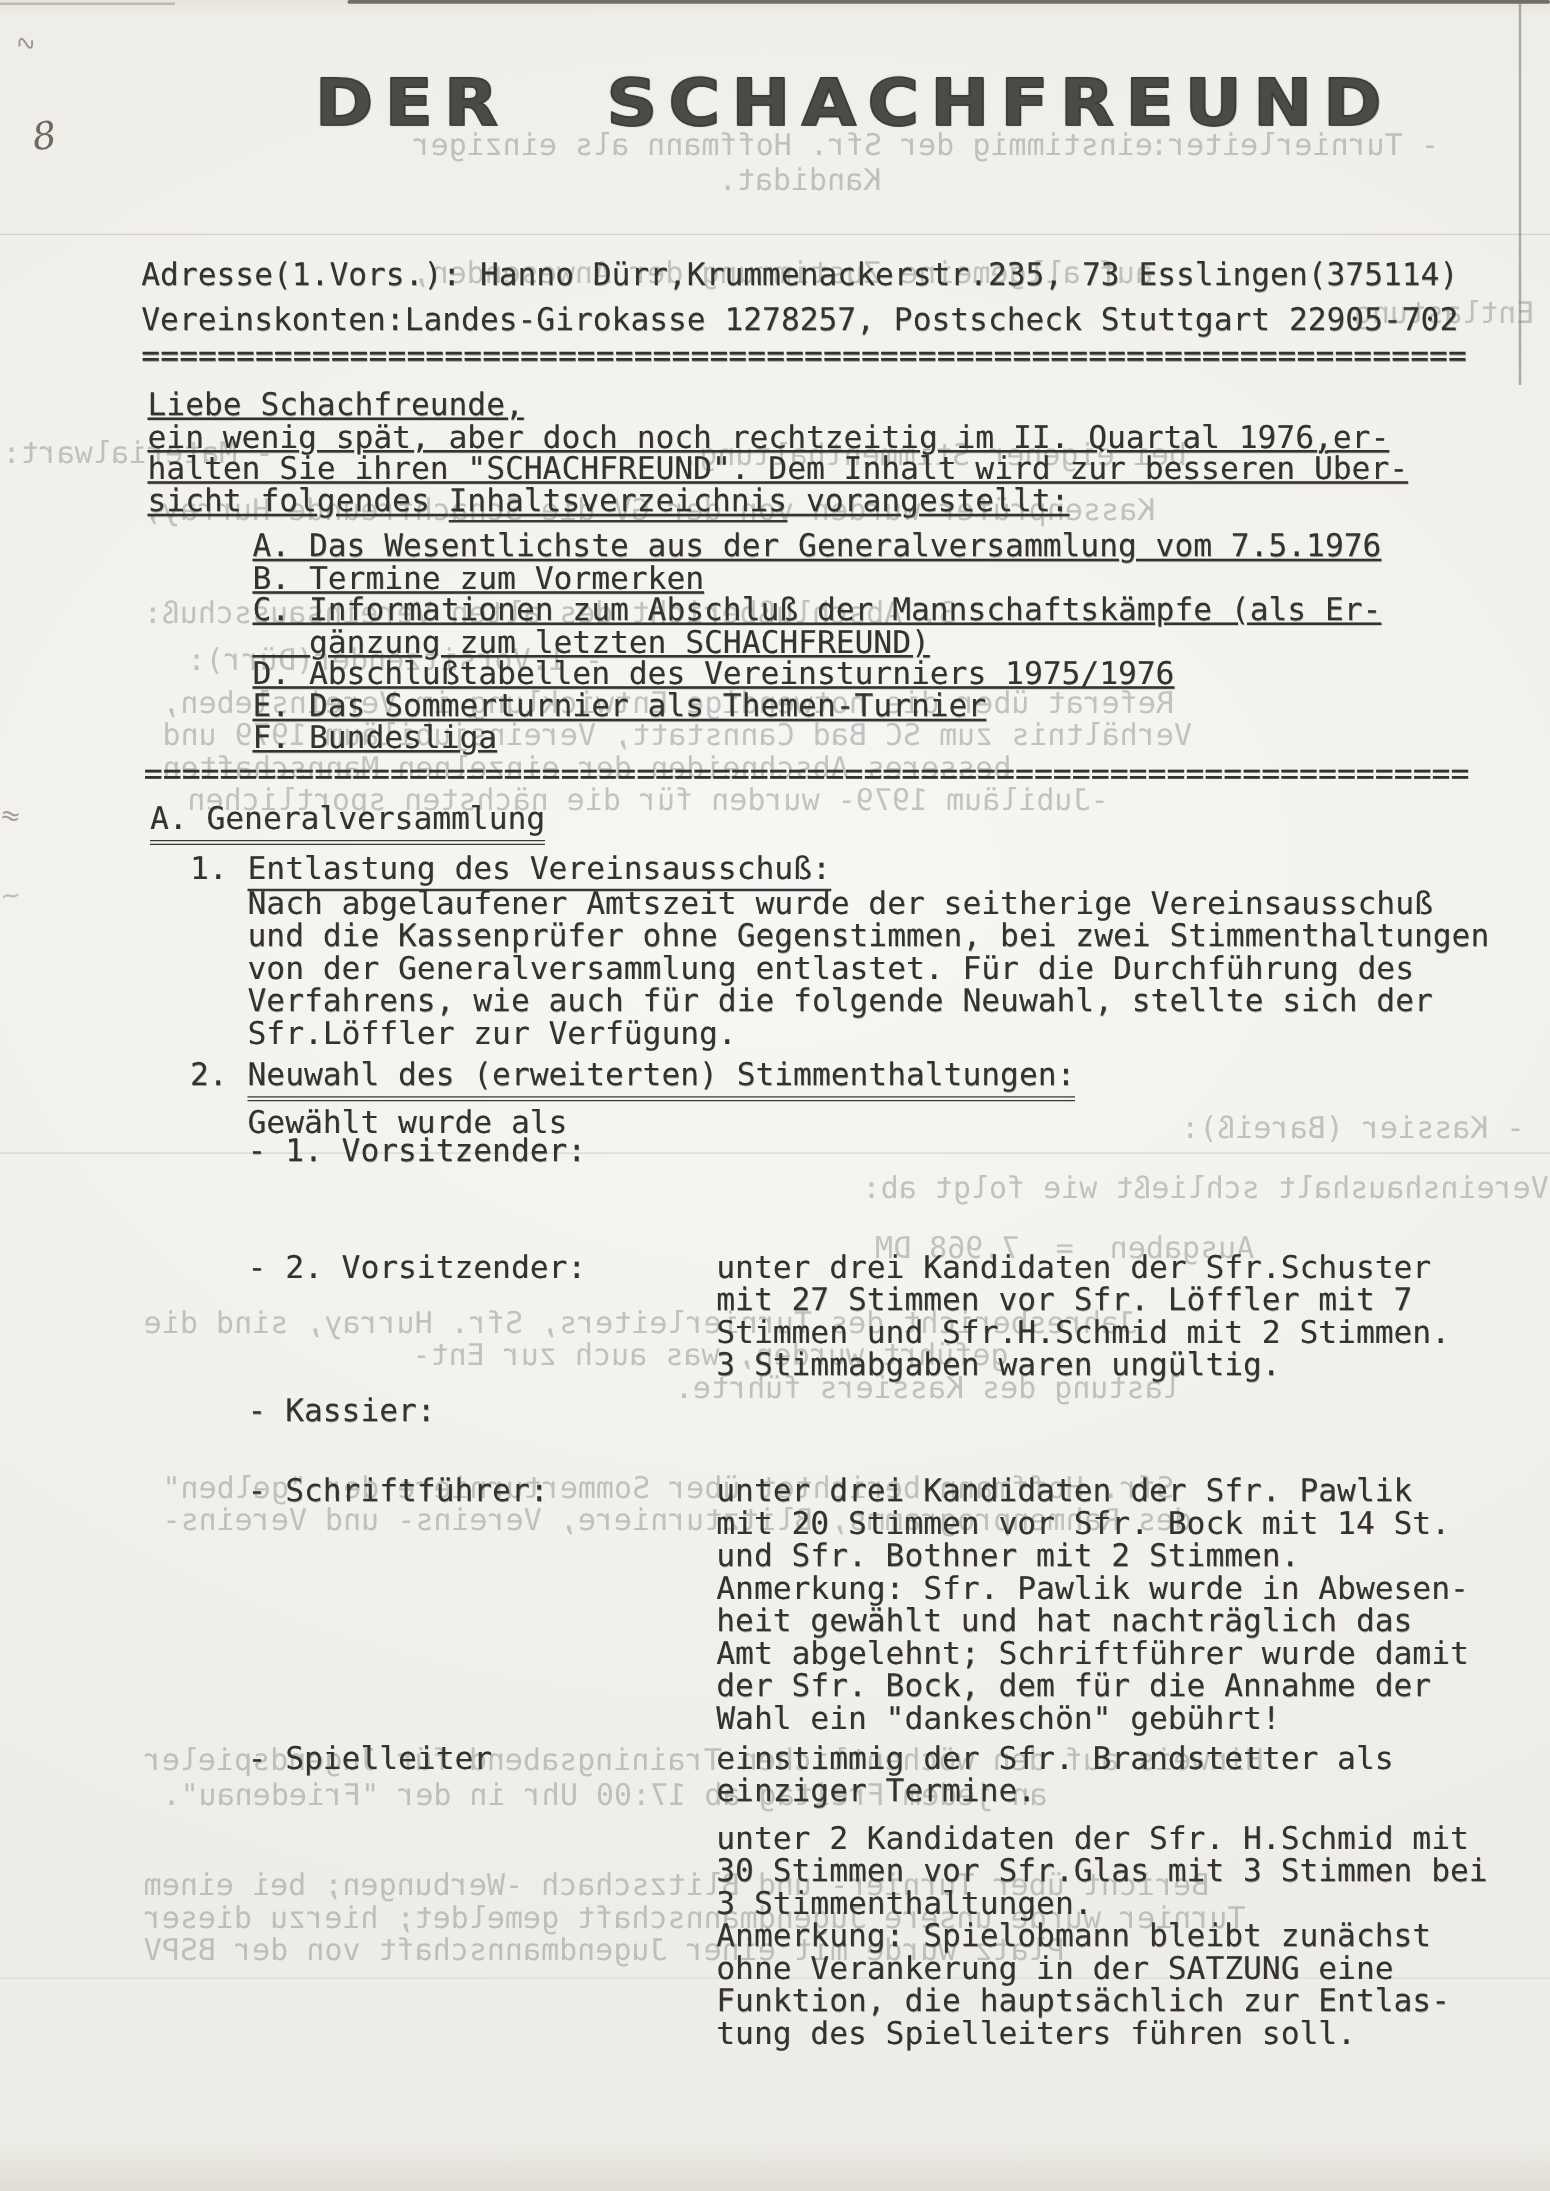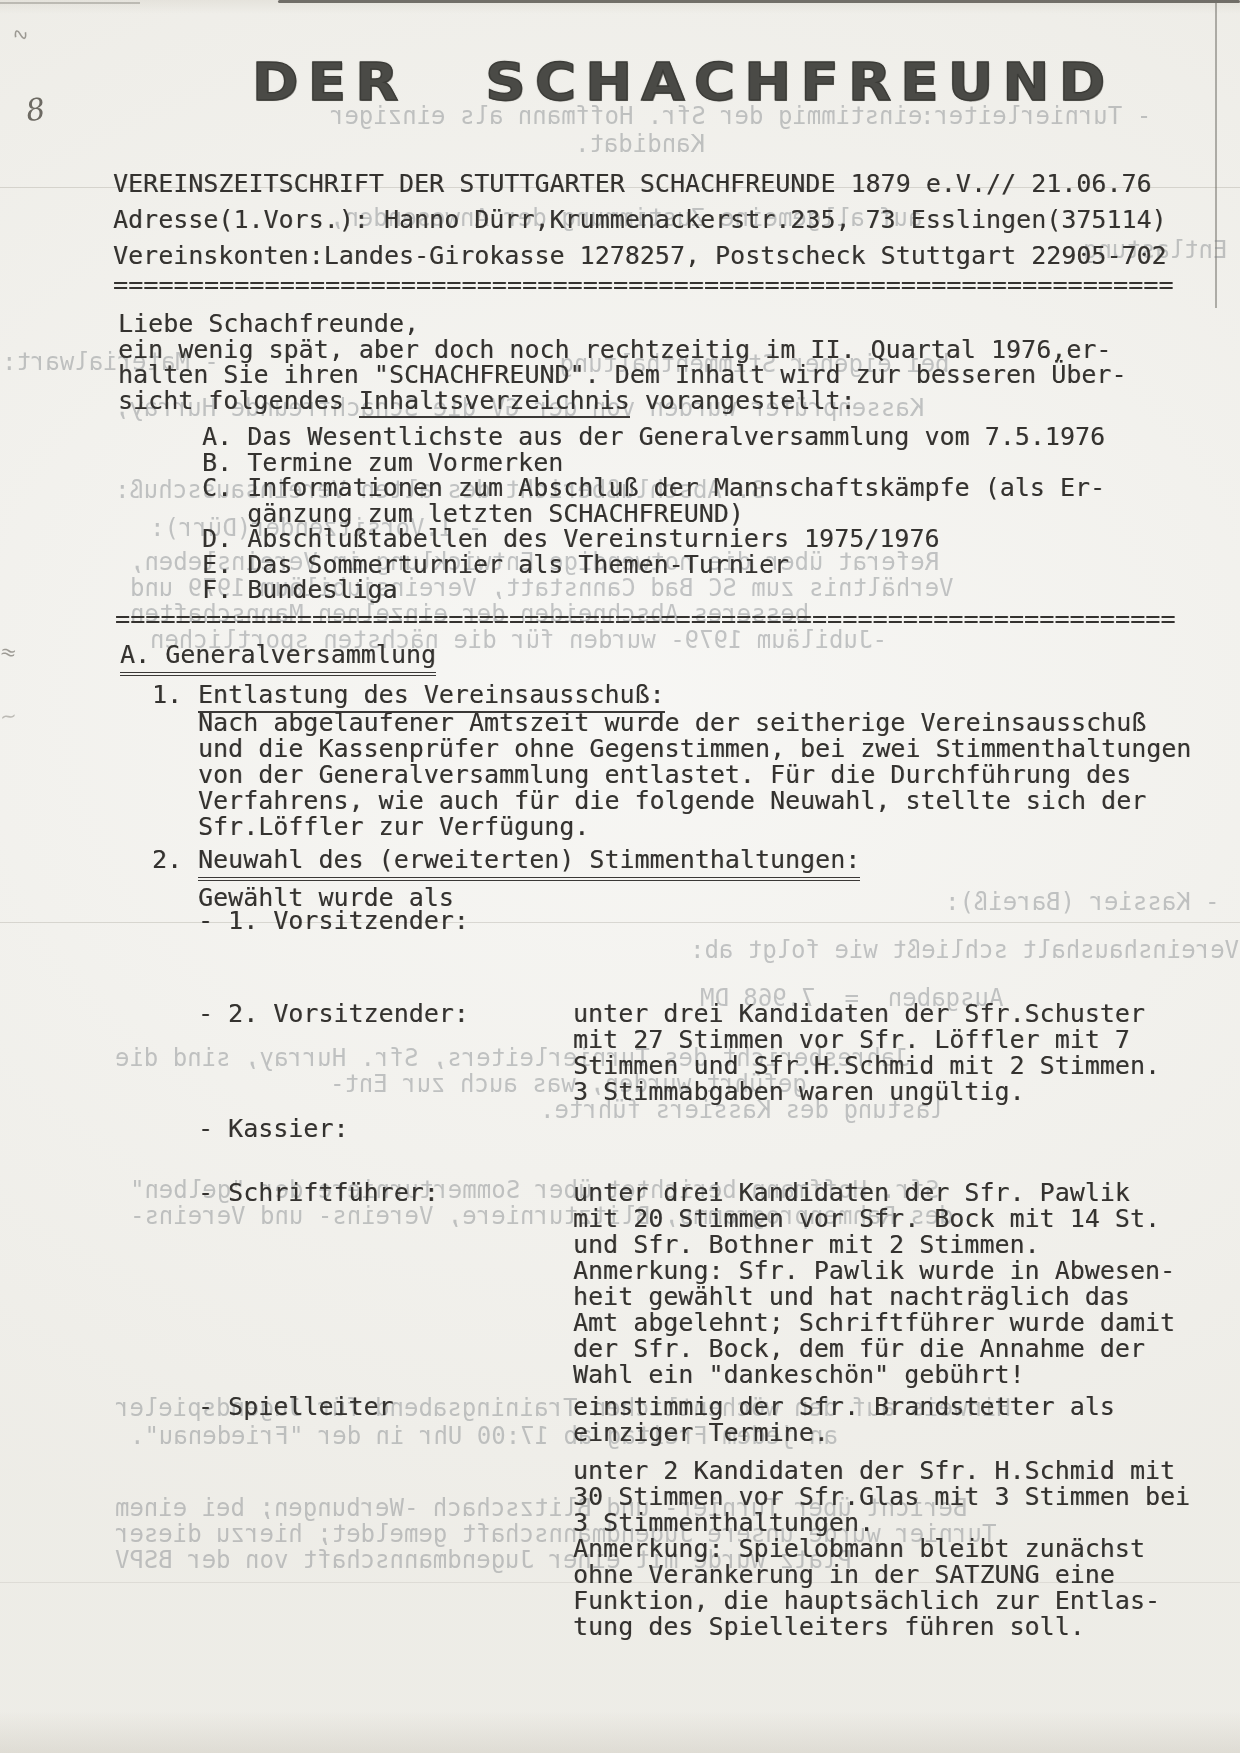--- a/index.html
+++ b/index.html
@@ -6,21 +6,21 @@
   body{width:1240px;height:1753px;position:relative;overflow:hidden;
        background:#efeee9;font-family:"DejaVu Sans Mono", monospace;}
   .page{position:absolute;inset:0;
         background:
           linear-gradient(180deg, rgba(210,206,196,.35) 0px, rgba(239,238,233,0) 14px),
           linear-gradient(0deg, rgba(205,201,190,.45) 0px, rgba(239,238,233,0) 42px),
           radial-gradient(1200px 900px at 50% 40%, rgba(255,255,255,.5), rgba(233,231,224,.25)),
           #efeee9;}
   .txt{position:absolute;white-space:pre;color:#34322f;font-size:25px;line-height:26px;
        text-shadow:.4px .4px 0 rgba(45,43,40,.4);}
-  .lh25{line-height:25.5px;}
+  .lh25{line-height:25.5px;text-decoration:underline;}
   .hdr{line-height:36px;}
   .doc-title{position:absolute;left:252px;top:52px;white-space:pre;
        font-family:"DejaVu Sans", sans-serif;font-weight:700;font-size:55px;
        letter-spacing:9px;word-spacing:48px;color:#4a4a46;
        -webkit-text-stroke:1.4px #3b3b37;
        text-shadow:1px 1px 0 rgba(56,55,50,.55), -1px 0 0 rgba(56,55,50,.3), 0 0 2px rgba(70,68,62,.5);
        transform:scale(1.02,.94);transform-origin:left top;}
   .u-word{border-bottom:2px solid #3a3836;padding-bottom:1px;}
   .u-single{border-bottom:2px solid #3a3836;padding-bottom:2px;}
   .u-double{border-bottom:4px double #3a3836;padding-bottom:3px;}
@@ -73,21 +73,21 @@
   <div class="bleed" style="left:115px;top:1521px">Turnier wurde unsere Jugendmannschaft gemeldet; hierzu dieser</div>
   <div class="bleed" style="left:115px;top:1547px">Platz wurde mit einer Jugendmannschaft von der BSPV</div>
 
   <div class="handmark" style="left:26px;top:92px;font-size:30px;transform:rotate(-8deg)">8</div>
   <div class="smudge" style="left:12px;top:22px;transform:rotate(-18deg)">∿</div>
   <div class="smudge" style="left:0px;top:640px;transform:rotate(12deg)">≈</div>
   <div class="smudge" style="left:0px;top:704px;transform:rotate(-6deg);opacity:.35">~</div>
 
   <div class="doc-title">DER SCHACHFREUND</div>
 
-  <div class="txt hdr" style="left:113px;top:166px"><span>VEREINSZEITSCHRIFT DER STUTTGARTER SCHACHFREUNDE 1879 e.V.// 21.06.76</span><br><span>Adresse(1.Vors.): Hanno Dürr,Krummenackerstr.235, 73 Esslingen(375114)</span><br><span>Vereinskonten:Landes-Girokasse 1278257, Postscheck Stuttgart 22905-702</span></div>
+  <div class="txt hdr" style="left:113px;top:166px"><br><span>Adresse(1.Vors.): Hanno Dürr,Krummenackerstr.235, 73 Esslingen(375114)</span><br><span>Vereinskonten:Landes-Girokasse 1278257, Postscheck Stuttgart 22905-702</span></div>
 
   <div class="txt" style="left:113px;top:272px;letter-spacing:.1px">======================================================================</div>
 
   <div class="txt lh25" style="left:118px;top:311px"><span>Liebe Schachfreunde,</span><br><span>ein wenig spät, aber doch noch rechtzeitig im II. Quartal 1976,er-</span><br><span>halten Sie ihren "SCHACHFREUND". Dem Inhalt wird zur besseren Über-</span><br><span>sicht folgendes </span><span class="u-word">Inhaltsverzeichnis</span><span> vorangestellt:</span></div>
 
   <div class="txt lh25" style="left:202px;top:424px">A. Das Wesentlichste aus der Generalversammlung vom 7.5.1976
 B. Termine zum Vormerken
 C. Informationen zum Abschluß der Mannschaftskämpfe (als Er-
    gänzung zum letzten SCHACHFREUND)
 D. Abschlußtabellen des Vereinsturniers 1975/1976

